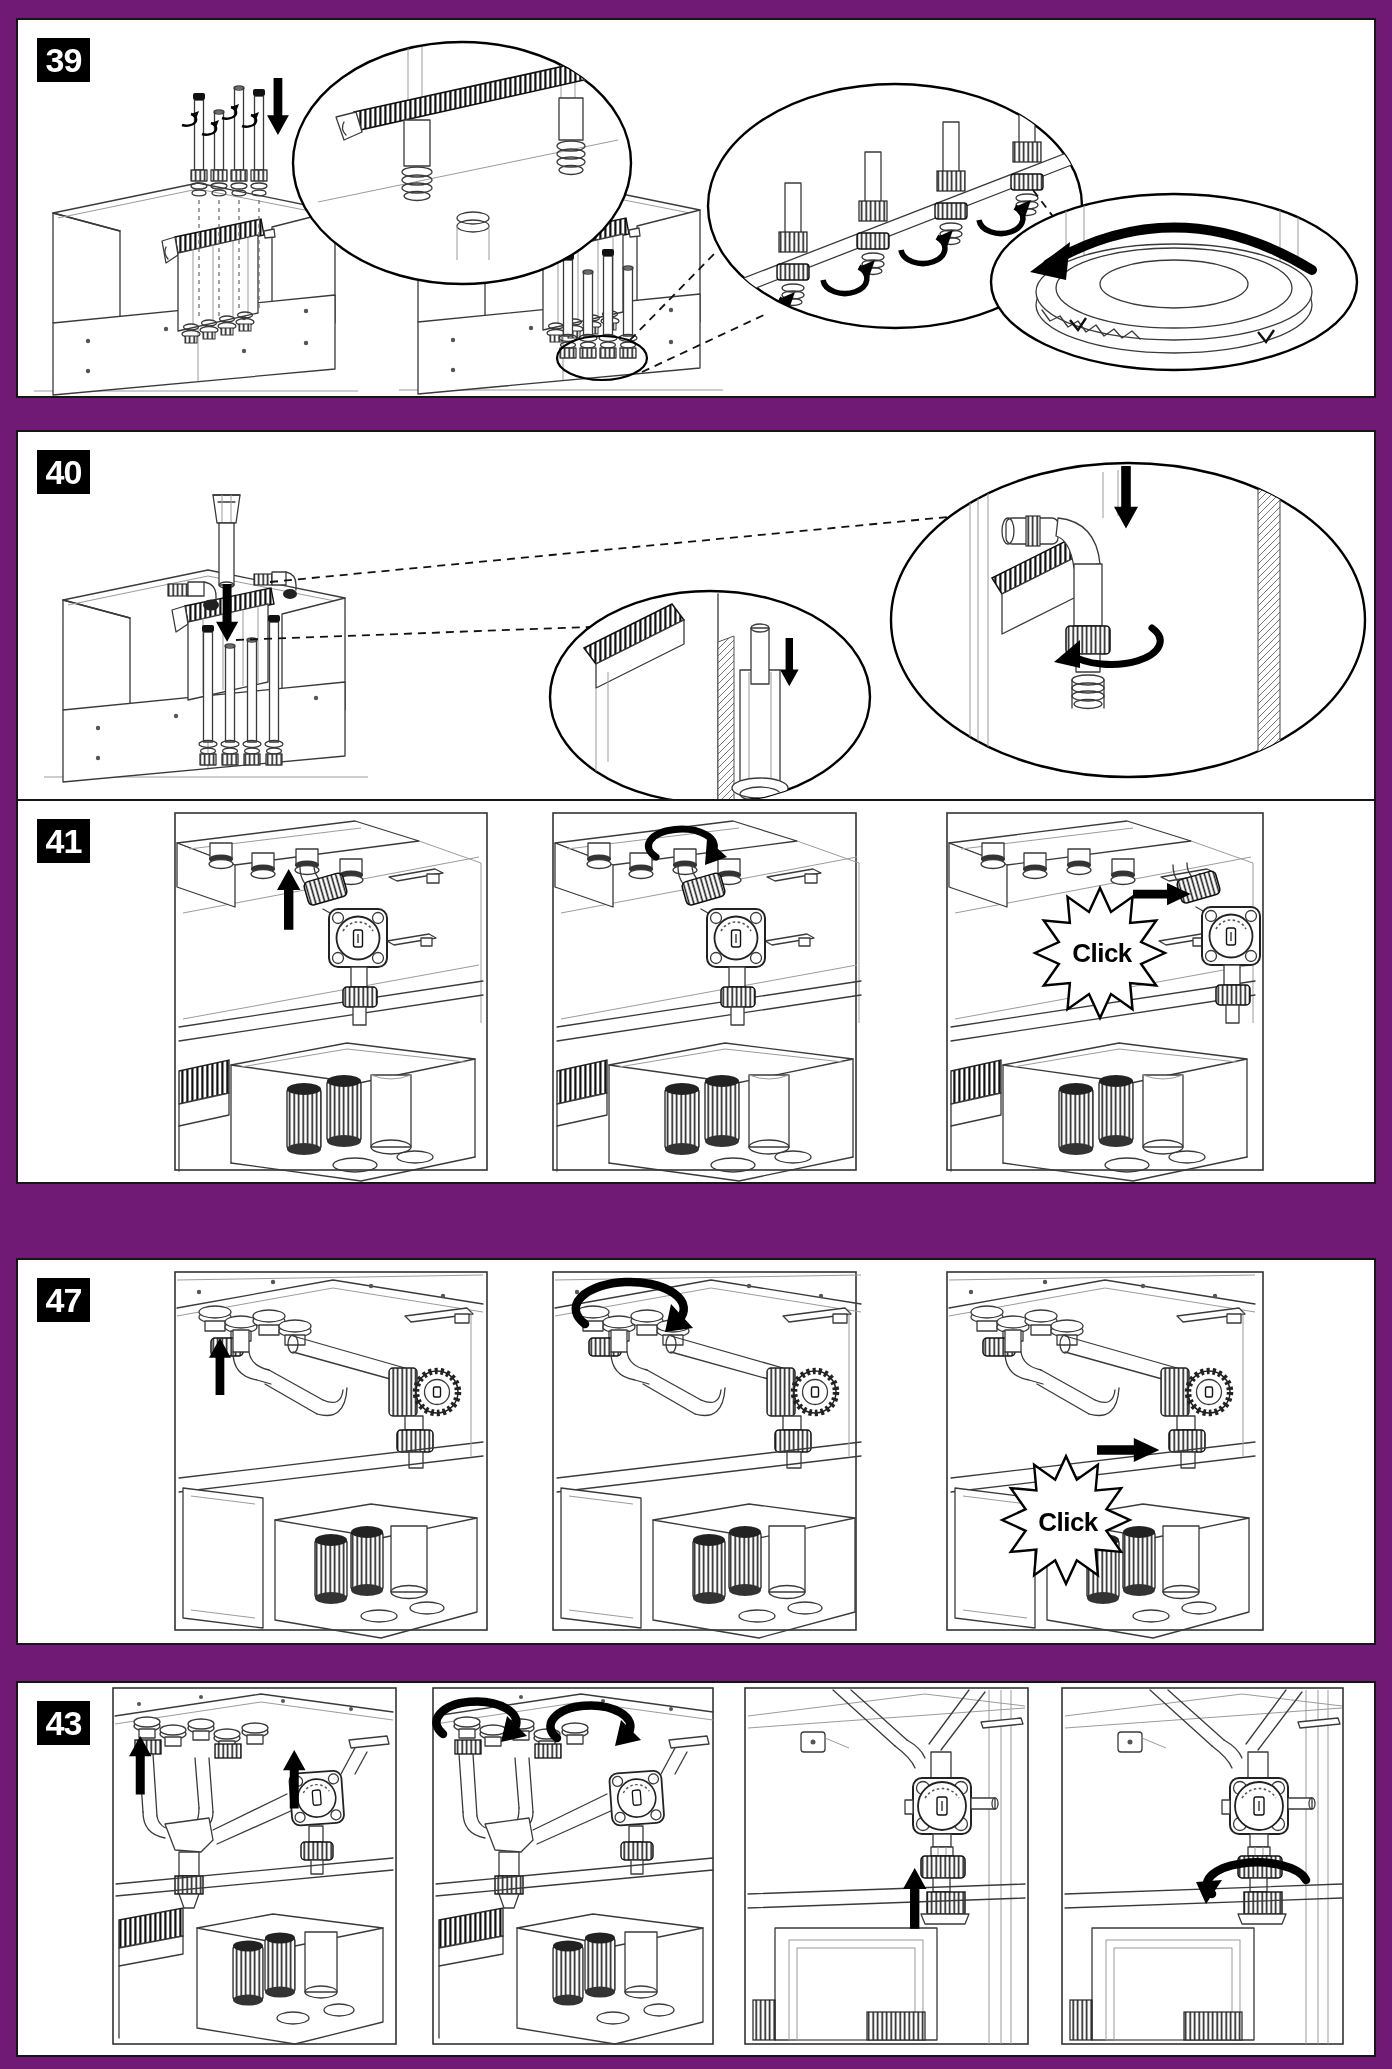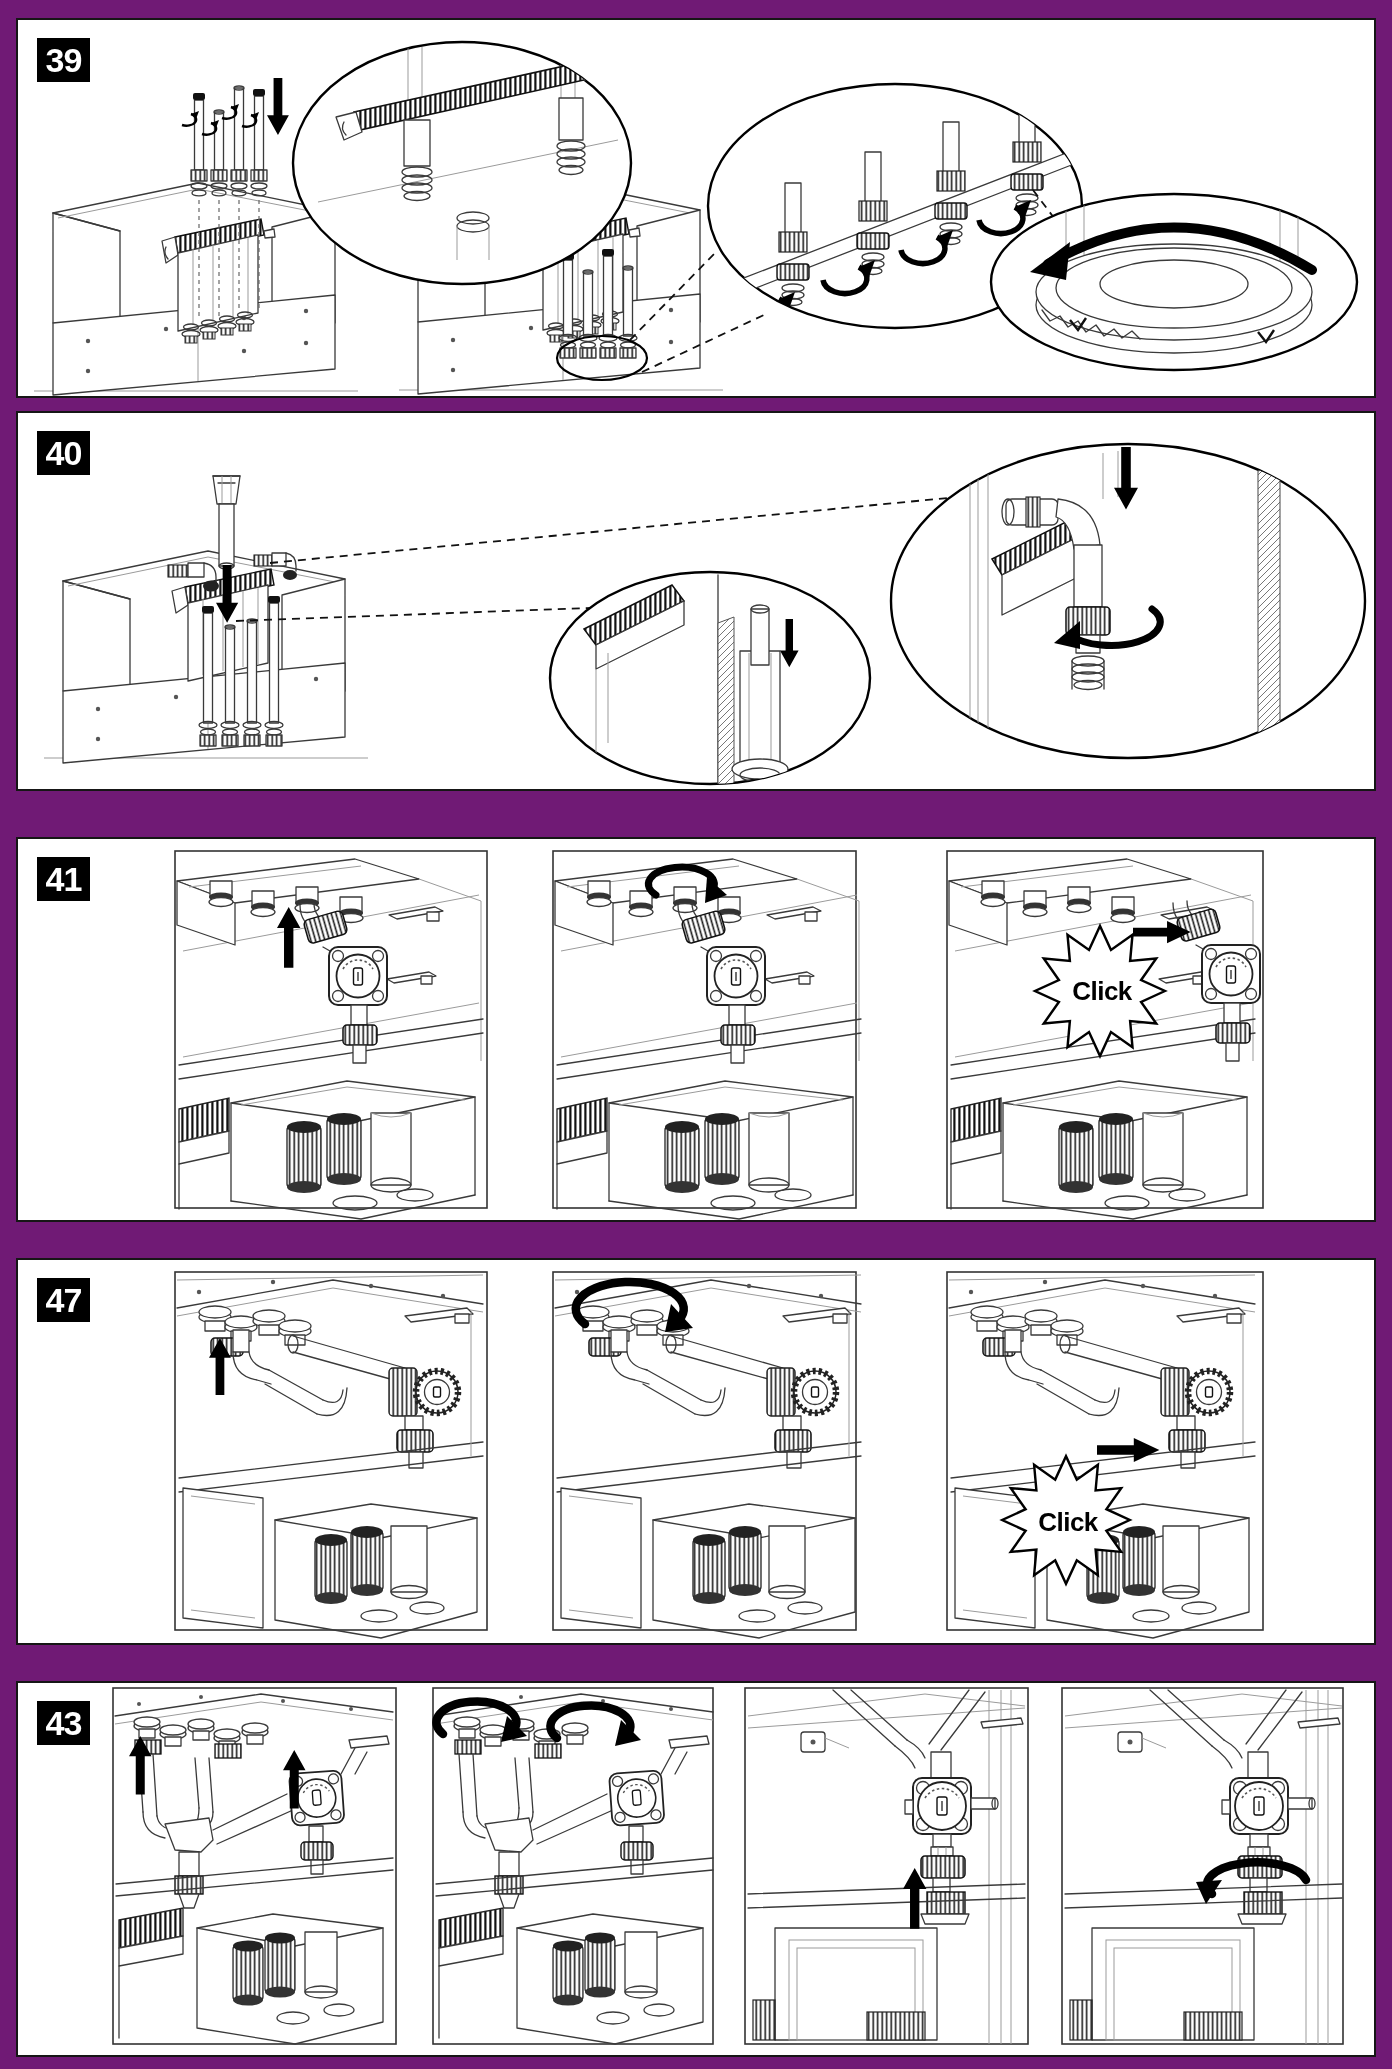--- a/index.html
+++ b/index.html
@@ -1,21 +1,21 @@
 <!DOCTYPE html>
 <html><head>
 <meta charset="utf-8">
 <style>
   html,body{margin:0;padding:0;background:#e8e8e8;}
   .sheet{position:relative;width:1392px;height:2069px;background:#701a75;margin:0 auto;
          font-family:"Liberation Sans",sans-serif;overflow:hidden;}
   .panel{position:absolute;left:16px;width:1356px;border:2px solid #161616;background:#fff;box-sizing:content-box;}
   .p39{top:18px;height:376px}
-  .p40{top:411px;height:376px}
-  .p41{top:837px;height:381px}
+  .p40{top:430px;height:376px}
+  .p41{top:799px;height:381px}
   .p42{top:1258px;height:383px}
   .p43{top:1681px;height:372px}
   .badge{position:absolute;left:19px;top:18px;width:53px;height:44px;background:#000;color:#fff;
          display:flex;align-items:center;justify-content:center;
          font-size:34px;font-weight:700;letter-spacing:-1px;z-index:3;}
   svg.art{position:absolute;left:0;top:0;width:100%;height:100%;display:block;}
   .click-label{position:absolute;transform:translate(-50%,-50%);font-weight:700;font-size:26px;
                color:#000;letter-spacing:-0.5px;z-index:4;white-space:nowrap;}
   
   .ln{stroke:#3a3a3a;fill:none;stroke-width:1.3px;stroke-linecap:round;stroke-linejoin:round;}

